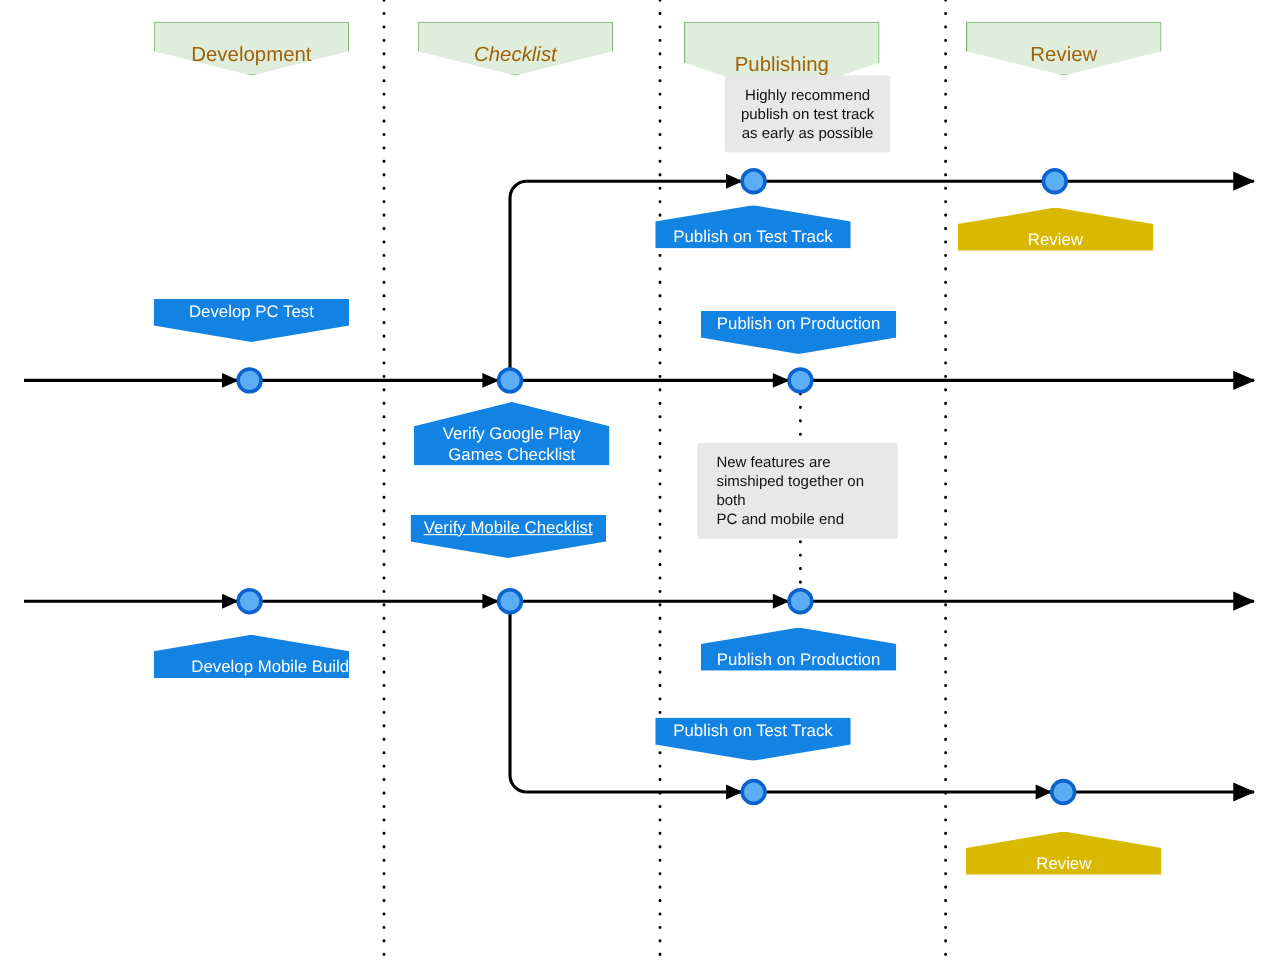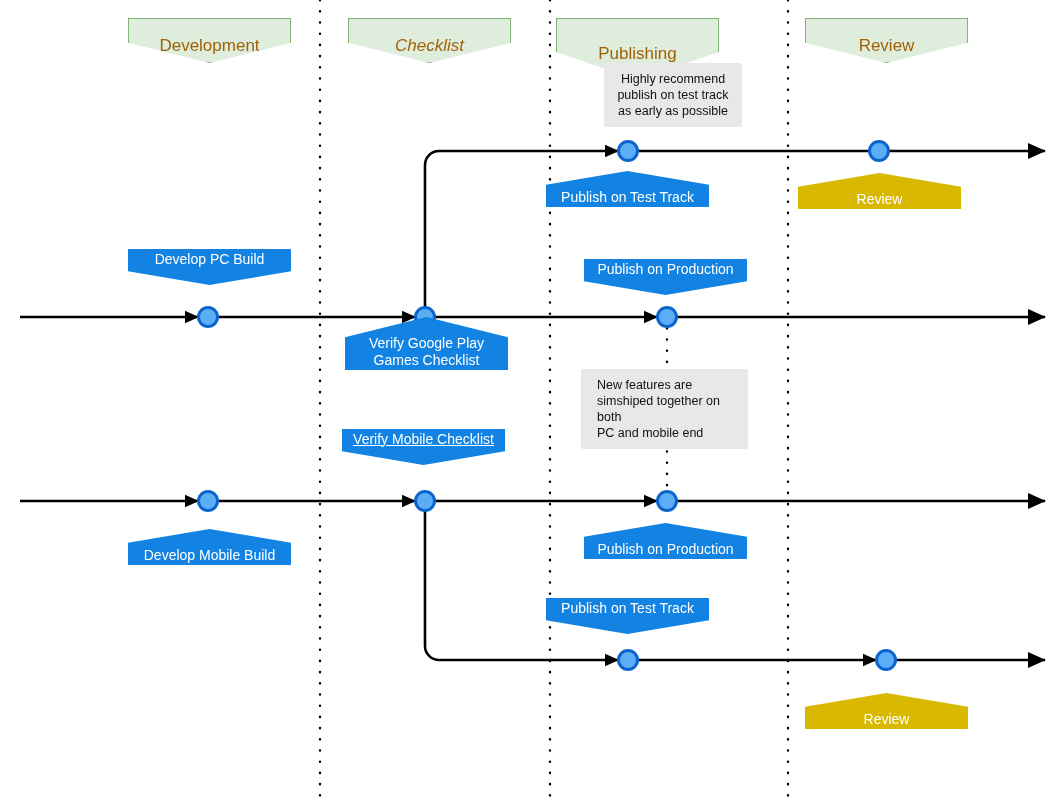--- a/index.html
+++ b/index.html
@@ -150,48 +150,48 @@
   </svg>
 
   <div class="hud-layer">
     <div id="phases-host">
         <div class="phase-banner" style="left: 128px; top: 18px; width: 163px; height: 45px;">
           <span>Development</span>
         </div>
         <div class="phase-banner" style="left: 348px; top: 18px; width: 163px; height: 45px; font-style: italic;">
           <span>Checklist</span>
         </div>
-        <div class="phase-banner" style="left: 556px; top: 18px; width: 163px; height: 62px;">
+        <div class="phase-banner" style="left: 570px; top: 18px; width: 163px; height: 62px;">
           <span>Publishing</span>
         </div>
         <div class="phase-banner" style="left: 805px; top: 18px; width: 163px; height: 45px;">
           <span>Review</span>
         </div>
       </div>
     <div id="tags-host">
         <div class="tag blue point-up" style="left: 546px; top: 171px; width: 163px; height: 36px;">
           <span class="tag-text">Publish on Test Track</span>
         </div>
         <div class="tag gold point-up" style="left: 798px; top: 173px; width: 163px; height: 36px;">
           <span class="tag-text">Review</span>
         </div>
         <div class="tag blue point-down" style="left: 128px; top: 249px; width: 163px; height: 36px;">
-          <span class="tag-text">Develop PC Build</span>
+          <span class="tag-text">Develop PC Test</span>
         </div>
         <div class="tag blue point-down" style="left: 584px; top: 259px; width: 163px; height: 36px;">
           <span class="tag-text">Publish on Production</span>
         </div>
-        <div class="tag blue point-up" style="left: 345px; top: 317px; width: 163px; height: 53px;">
+        <div class="tag blue point-up" style="left: 345px; top: 335px; width: 163px; height: 53px;">
           <span class="tag-text">Verify Google Play
 Games Checklist</span>
         </div>
         <div class="tag blue point-down" style="left: 342px; top: 429px; width: 163px; height: 36px; text-decoration: underline;">
           <span class="tag-text">Verify Mobile Checklist</span>
         </div>
-        <div class="tag blue point-up" style="left: 128px; top: 529px; width: 163px; height: 36px;">
+        <div class="tag blue point-up" style="left: 128px; top: 529px; width: 163px; height: 36px; justify-content: flex-end;">
           <span class="tag-text">Develop Mobile Build</span>
         </div>
         <div class="tag blue point-up" style="left: 584px; top: 523px; width: 163px; height: 36px;">
           <span class="tag-text">Publish on Production</span>
         </div>
         <div class="tag blue point-down" style="left: 546px; top: 598px; width: 163px; height: 36px;">
           <span class="tag-text">Publish on Test Track</span>
         </div>
         <div class="tag gold point-up" style="left: 805px; top: 693px; width: 163px; height: 36px;">
           <span class="tag-text">Review</span>

